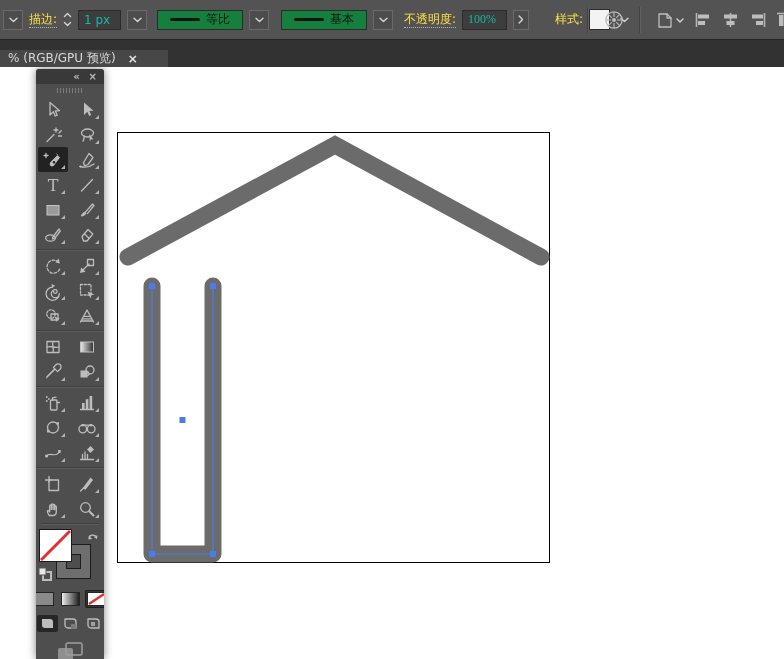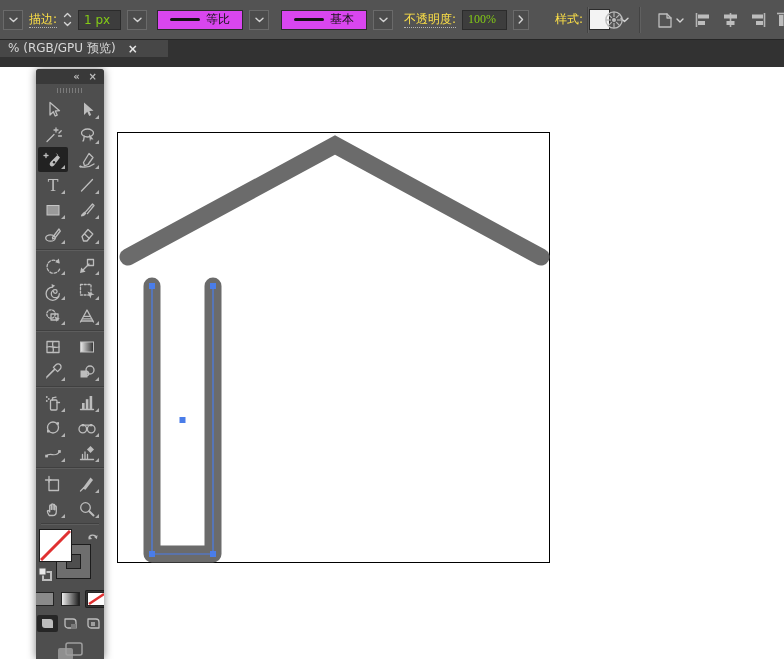--- a/index.html
+++ b/index.html
@@ -1,32 +1,32 @@
 <!DOCTYPE html>
 <html><head>
 <meta charset="utf-8">
 <style>
   html,body{margin:0;padding:0}
   body{width:784px;height:659px;overflow:hidden;background:#fff;font-family:"DejaVu Sans",sans-serif;-webkit-font-smoothing:antialiased}
   
   .cbar{position:relative;height:40px;background:#535353;border-bottom:1px solid #262626;display:flex;align-items:center;gap:6px;padding-left:3px;box-sizing:border-box;overflow:hidden}
   .lbl{font-size:12px;color:#fde047;white-space:nowrap}
   .dotted{border-bottom:1px dotted #b2b2b2;padding-bottom:1px}
-  .field{height:20px;background:#3d3d3d;border:1px solid #2b2b2b;color:#84cc16;font-size:12px;padding:0 5px;box-sizing:border-box;font-family:"DejaVu Sans",sans-serif;outline:none}
+  .field{height:20px;background:#3d3d3d;border:1px solid #2b2b2b;color:#14b8a6;font-size:12px;padding:0 5px;box-sizing:border-box;font-family:"DejaVu Sans",sans-serif;outline:none}
   .dd{width:20px;height:20px;border:1px solid #6a6a6a;background:#4c4c4c;display:flex;align-items:center;justify-content:center;box-sizing:border-box}
-  .whitebox{height:20px;background:#d946ef;border:1px solid #2b2b2b;display:flex;align-items:center;gap:6px;padding:0 12px;box-sizing:border-box}
+  .whitebox{height:20px;background:#15803d;border:1px solid #2b2b2b;display:flex;align-items:center;gap:6px;padding:0 12px;box-sizing:border-box}
   .whitebox .txt{color:#141414;font-size:12px;white-space:nowrap}
   .stroke-line{width:40px;height:3px;background:#141414;border-radius:2px}
   .sep{width:0;height:26px;border-left:1px solid #434343;border-right:1px solid #606060;margin:0 4px}
   .ch{stroke:#d4d4d4;fill:none;stroke-width:1.4;stroke-linecap:round;stroke-linejoin:round}
   .barR{position:absolute;right:-8px;top:0;height:40px;display:flex;align-items:center;gap:10px}
   .aicon{display:flex;align-items:center;justify-content:center}
   .swatch-style{width:19px;height:19px;background:#f3f3f3;border:1px solid #2b2b2b}
   
-  .tabbar{height:27px;background:#323232;display:flex;align-items:flex-start}
+  .tabbar{height:27px;background:#323232;display:flex;align-items:flex-end}
   .tab{width:168px;background:#474747;display:flex;align-items:center;gap:12px;padding:0 8px;box-sizing:border-box}
   .tab .ttl{font-size:12px;color:#d8d8d8;white-space:nowrap;overflow:hidden}
   .tab .x{color:#e6e6e6;font-size:12px;font-weight:bold;line-height:1;cursor:default}
   
   .work{position:relative;width:784px;height:592px;background:#ffffff;overflow:hidden}
   svg.canvas{position:absolute;left:0;top:0;display:block}
   
   .panel{position:absolute;left:36px;top:2px;width:68px;height:590px;background:#4e4e4e;border-radius:3px 3px 0 0;box-shadow:0 0 9px rgba(0,0,0,.5);overflow:hidden;z-index:5}
   .phead{height:15px;background:#393939;border-radius:3px 3px 0 0;display:flex;justify-content:flex-end;align-items:center;gap:9px;padding:0 7px}
   .phead .hic{color:#bdbdbd;font-size:10px;line-height:1;font-weight:bold}

